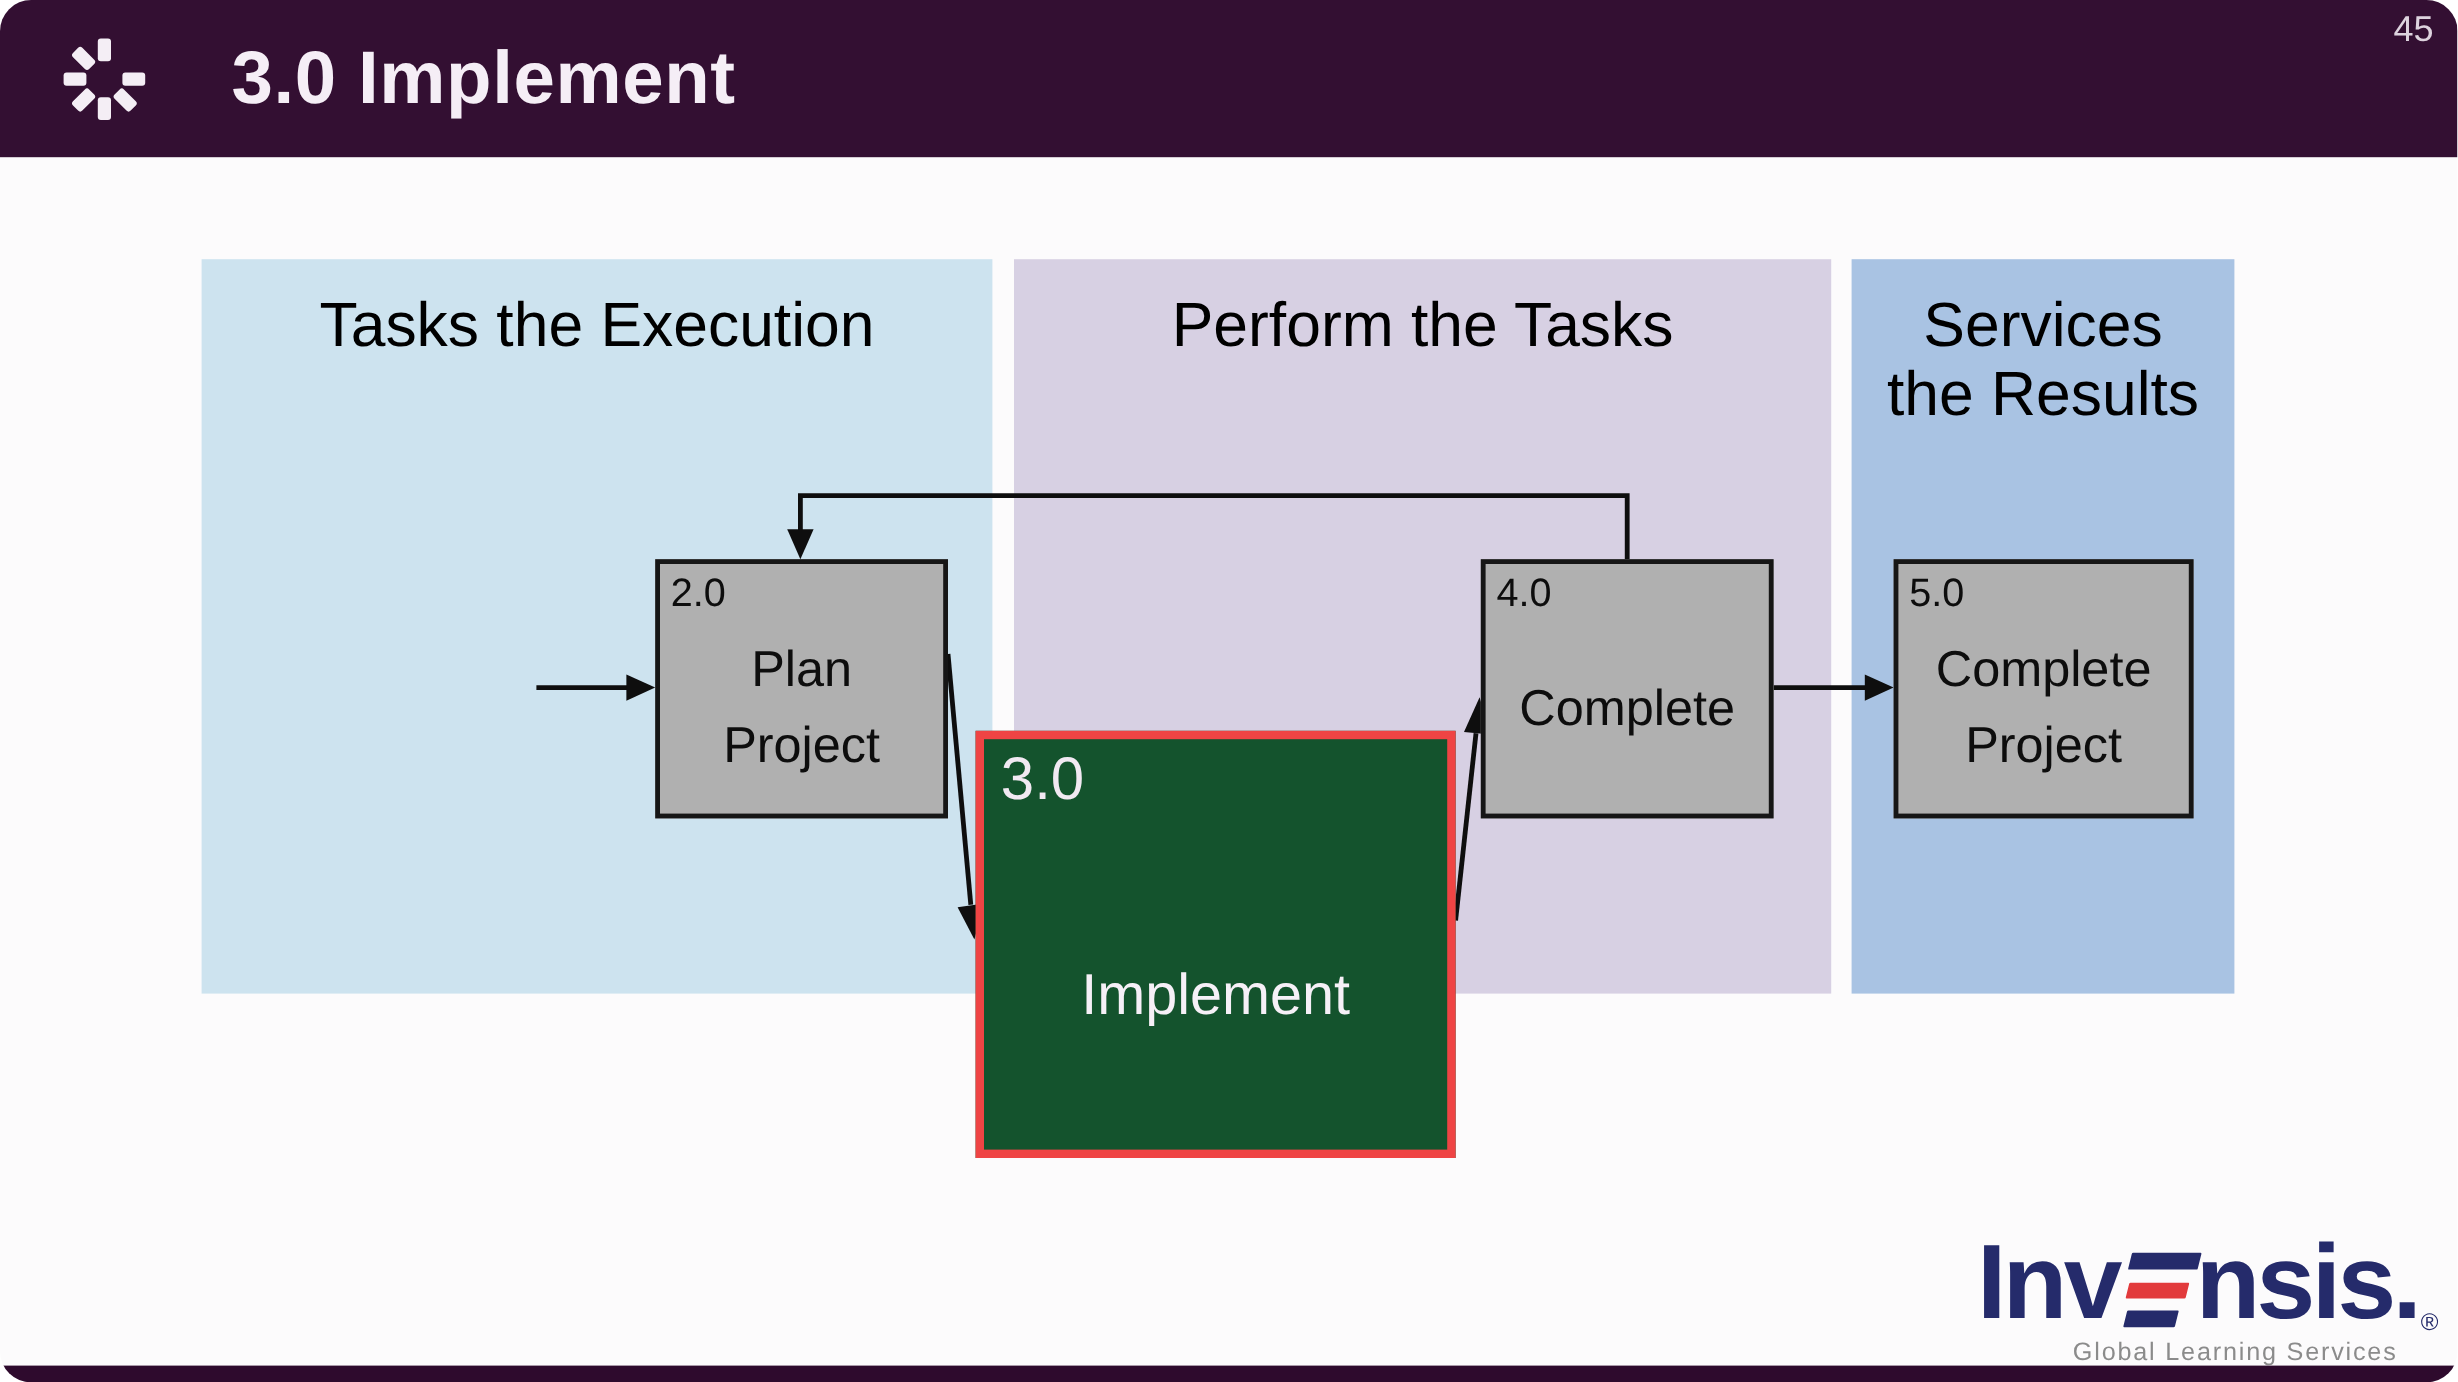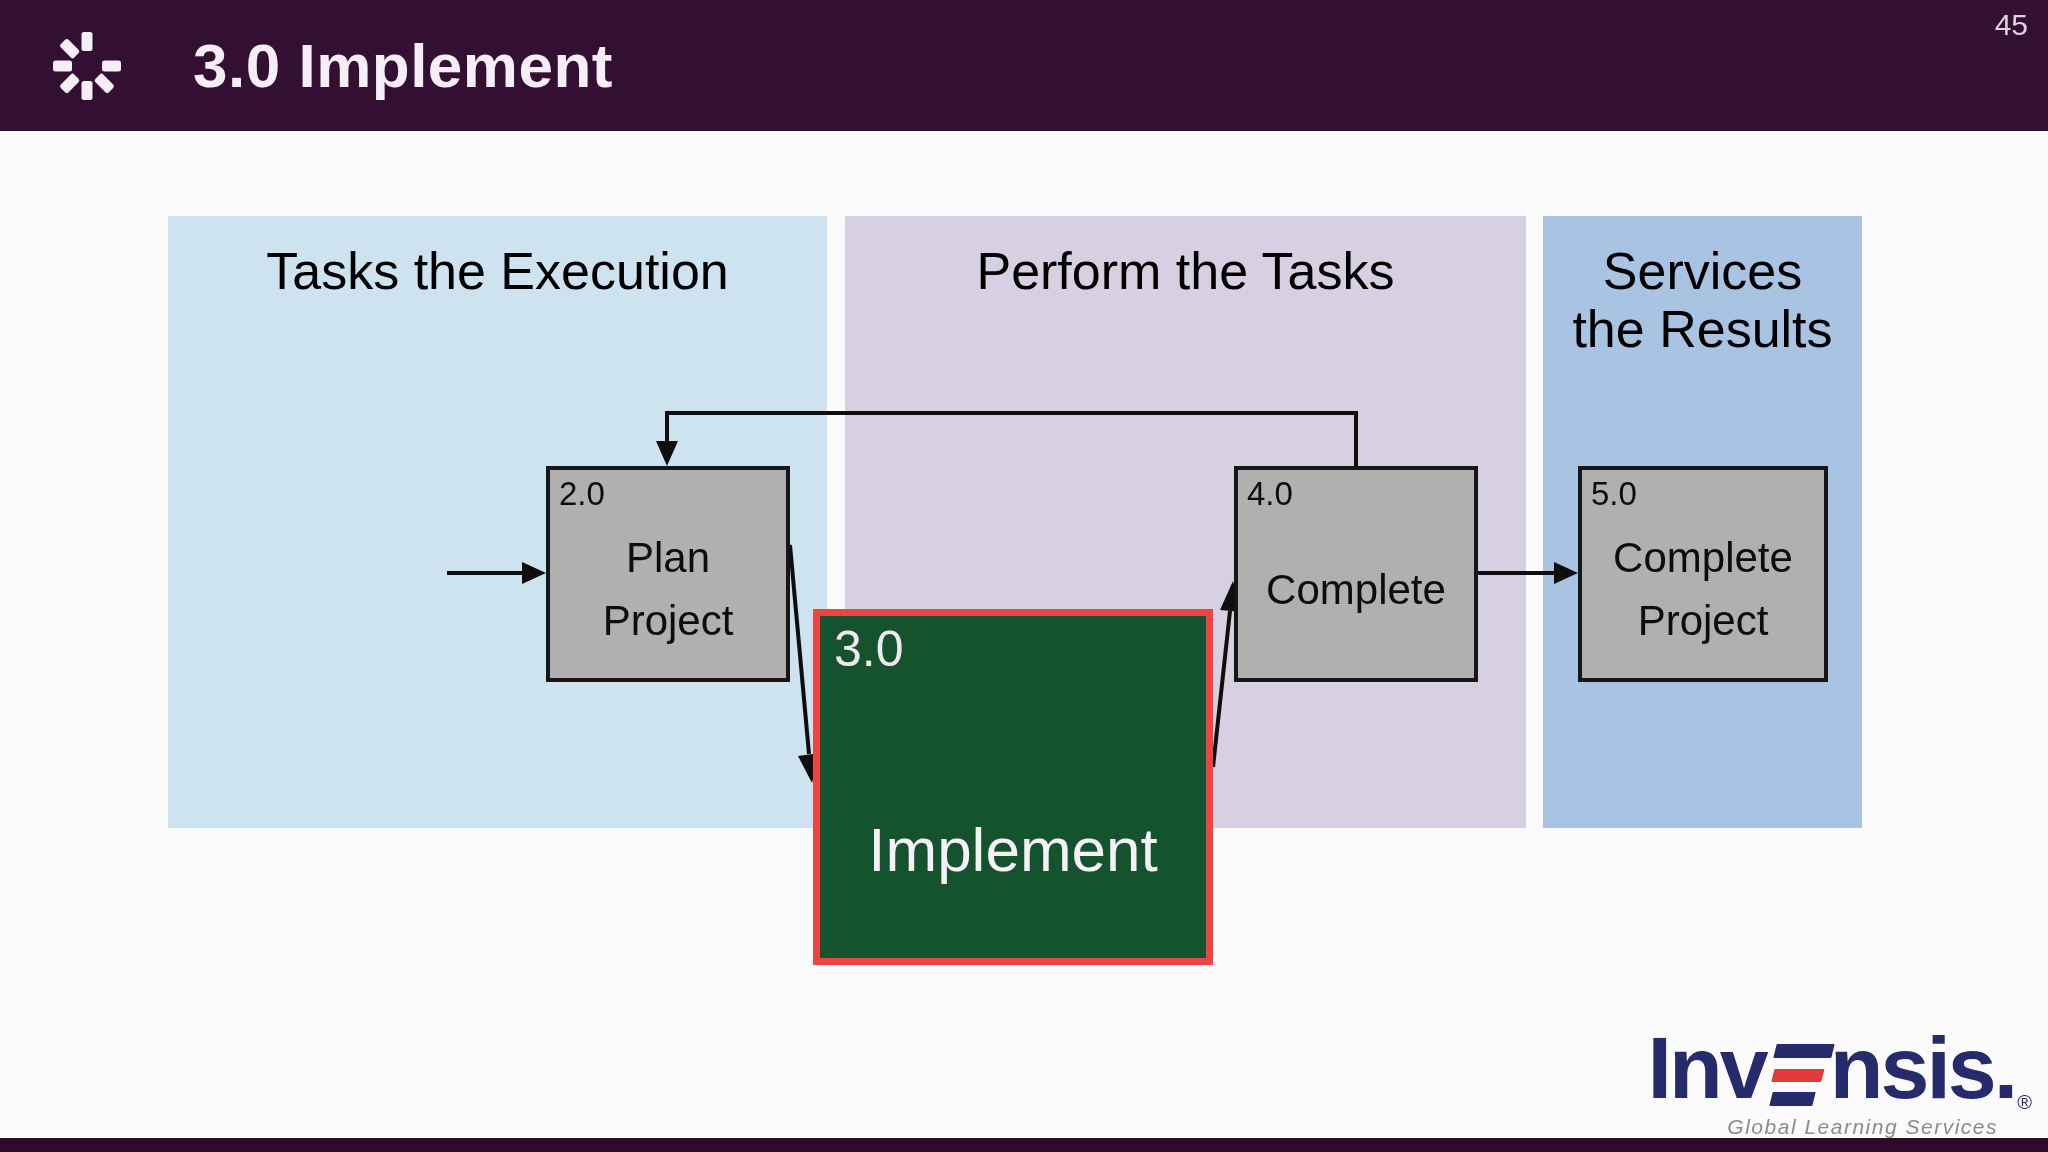--- a/index.html
+++ b/index.html
@@ -1,18 +1,18 @@
 <!DOCTYPE html>
 <html><head>
 <meta charset="utf-8">
 <style>
   html,body{margin:0;padding:0;background:#ffffff;}
   .slide{
     position:relative;width:2048px;height:1152px;overflow:hidden;
-    background:#fcfbfc;font-family:"Liberation Sans",sans-serif;
+    background:#fcfbfc;font-family:"Liberation Sans",sans-serif;border-radius:26px;
   }
   
   .header{position:absolute;left:0;top:0;width:2048px;height:131px;background:#330f32;}
   .header-icon{position:absolute;left:42px;top:20px;width:90px;height:92px;}
   .header-title{
     position:absolute;left:193px;top:0;height:131px;line-height:131px;
     font-size:62px;font-weight:bold;color:#f5eef6;letter-spacing:0.5px;white-space:nowrap;
   }
   .page-number{
     position:absolute;right:20px;top:8px;font-size:30px;color:#ddd3de;
@@ -45,22 +45,22 @@
   .box-complete{left:1578px;width:250px;}
   
   .implement-box{
     position:absolute;left:813px;top:609px;width:400px;height:356px;
     background:#14532d;border:7px solid #ef4444;box-sizing:border-box;
   }
   .implement-number{
     position:absolute;top:4px;left:14px;font-size:50px;color:#f1e9f2;
   }
   .implement-label{
-    position:absolute;left:0;right:0;top:198px;text-align:center;
-    font-size:62px;color:#f6f0f7;
+    position:absolute;left:0;right:0;top:186px;text-align:center;
+    font-size:48px;color:#f6f0f7;
   }
   
   .connectors{position:absolute;left:0;top:0;width:2048px;height:1152px;pointer-events:none;}
   .connectors line,.connectors polyline{stroke:#0e0e0e;stroke-width:4;fill:none;}
   .connectors polygon{fill:#0e0e0e;stroke:none;}
   
   .logo{position:absolute;left:1630px;top:1024px;width:402px;height:100px;}
   .logo-wordmark{
     display:flex;align-items:baseline;justify-content:flex-end;
     font-size:88px;font-weight:bold;color:#252b6b;letter-spacing:-3px;line-height:1;
@@ -71,21 +71,21 @@
     width:60px;height:62px;justify-content:space-between;
     align-self:center;margin:14px 2px 0 2px;transform:skewX(-14deg);
   }
   .logo-ebars .bar{border-radius:1px;}
   .logo-ebars .bar-top{width:58px;height:14px;background:#252b6b;}
   .logo-ebars .bar-mid{width:50px;height:13px;background:#e23a3c;}
   .logo-ebars .bar-bot{width:43px;height:14px;background:#252b6b;}
   .logo-reg{font-size:20px;font-weight:normal;letter-spacing:0;align-self:flex-end;color:#252b6b;margin-left:2px;}
   .logo-tagline{
     text-align:right;padding-right:34px;margin-top:3px;
-    font-size:21px;font-style:italic;color:#8b8b8b;letter-spacing:1.5px;white-space:nowrap;
+    font-size:21px;color:#8b8b8b;letter-spacing:1.5px;white-space:nowrap;
   }
   
   .footer-bar{position:absolute;left:0;top:1138px;width:2048px;height:14px;background:#2e0a2d;}
 </style>
 </head>
 <body>
 
 <div class="slide">
 
   <div class="header">

